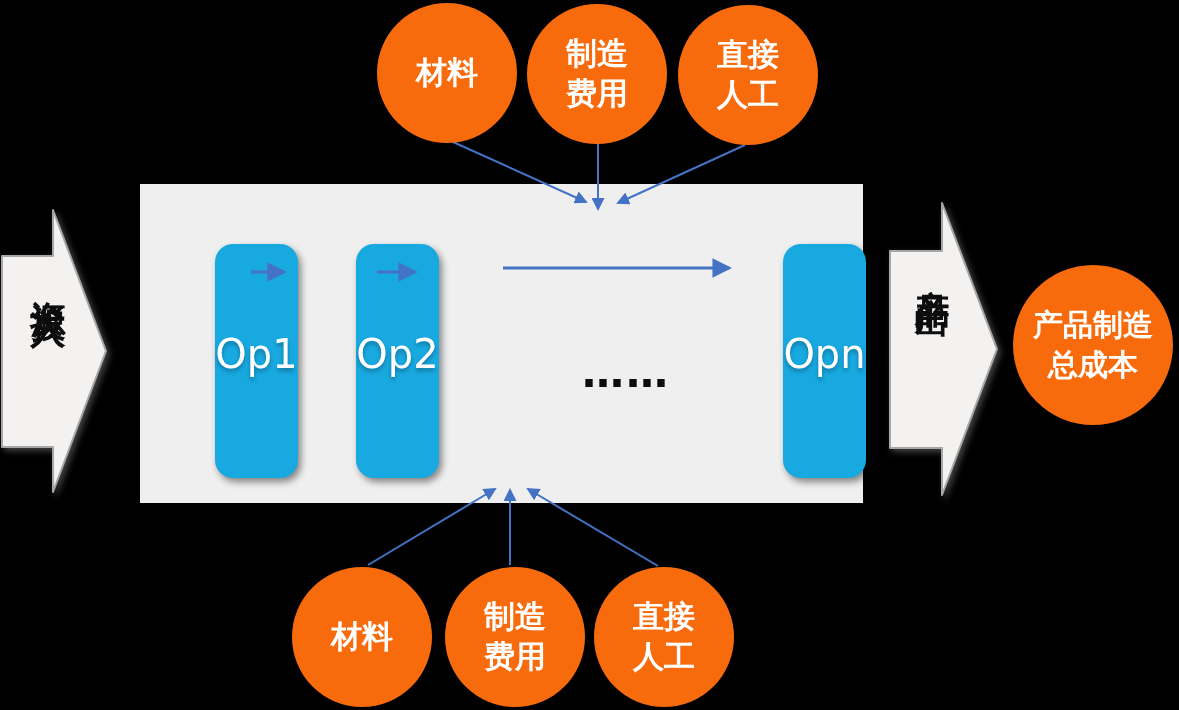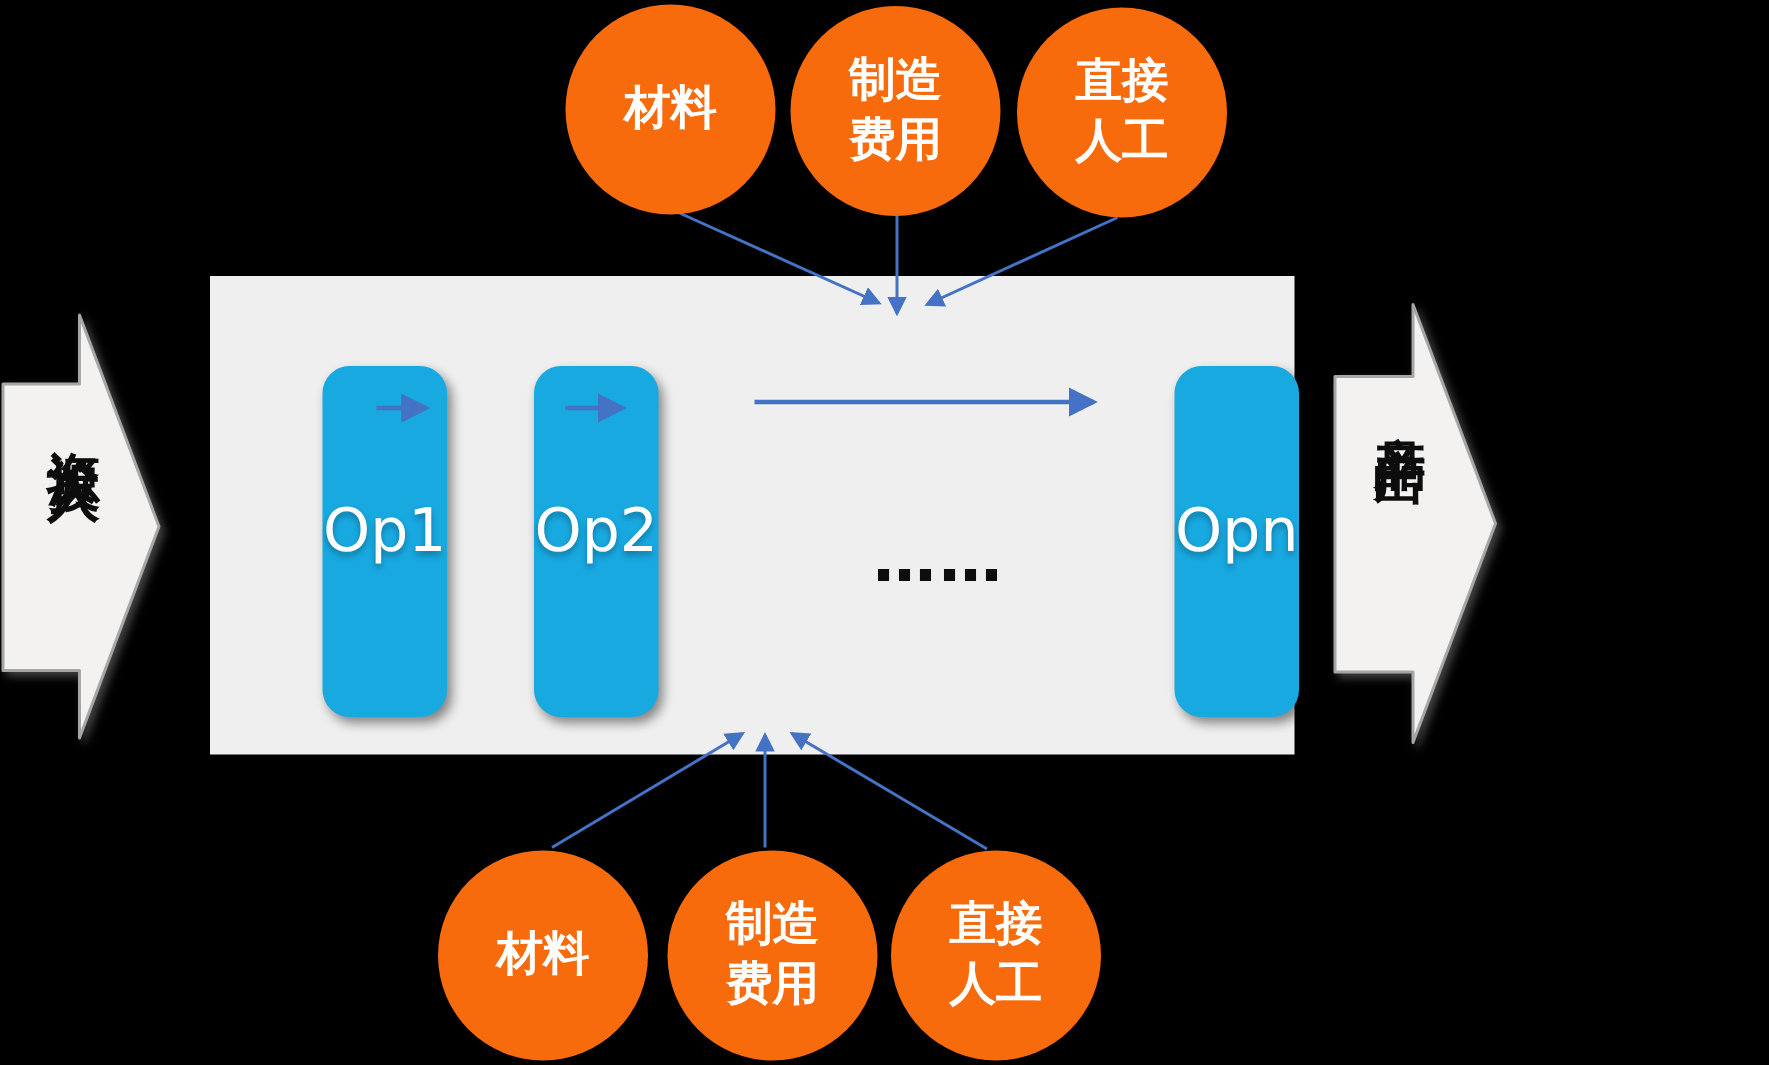--- a/index.html
+++ b/index.html
@@ -180,14 +180,18 @@
   </div>
   <div class="circle res-circle c-bot-2">
     <span>制造
 费用</span>
   </div>
   <div class="circle res-circle c-bot-3">
     <span>直接
 人工</span>
   </div>
 
+  <div class="circle total-circle">
+    <span>产品制造
+总成本</span>
+  </div>
 
 </div>
 
 </body></html>

